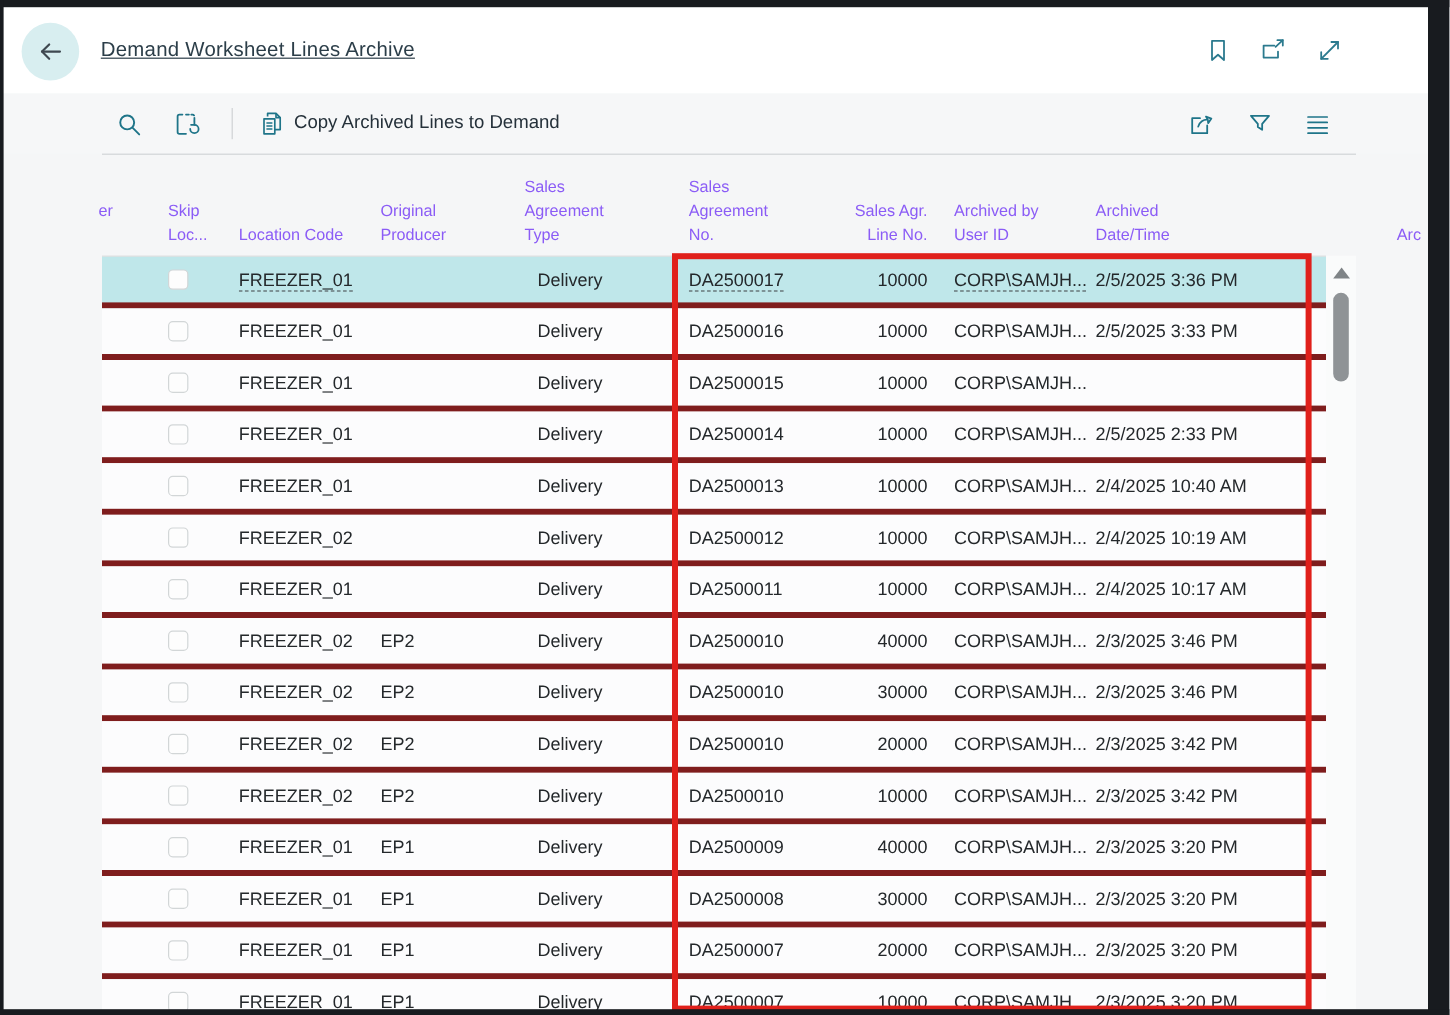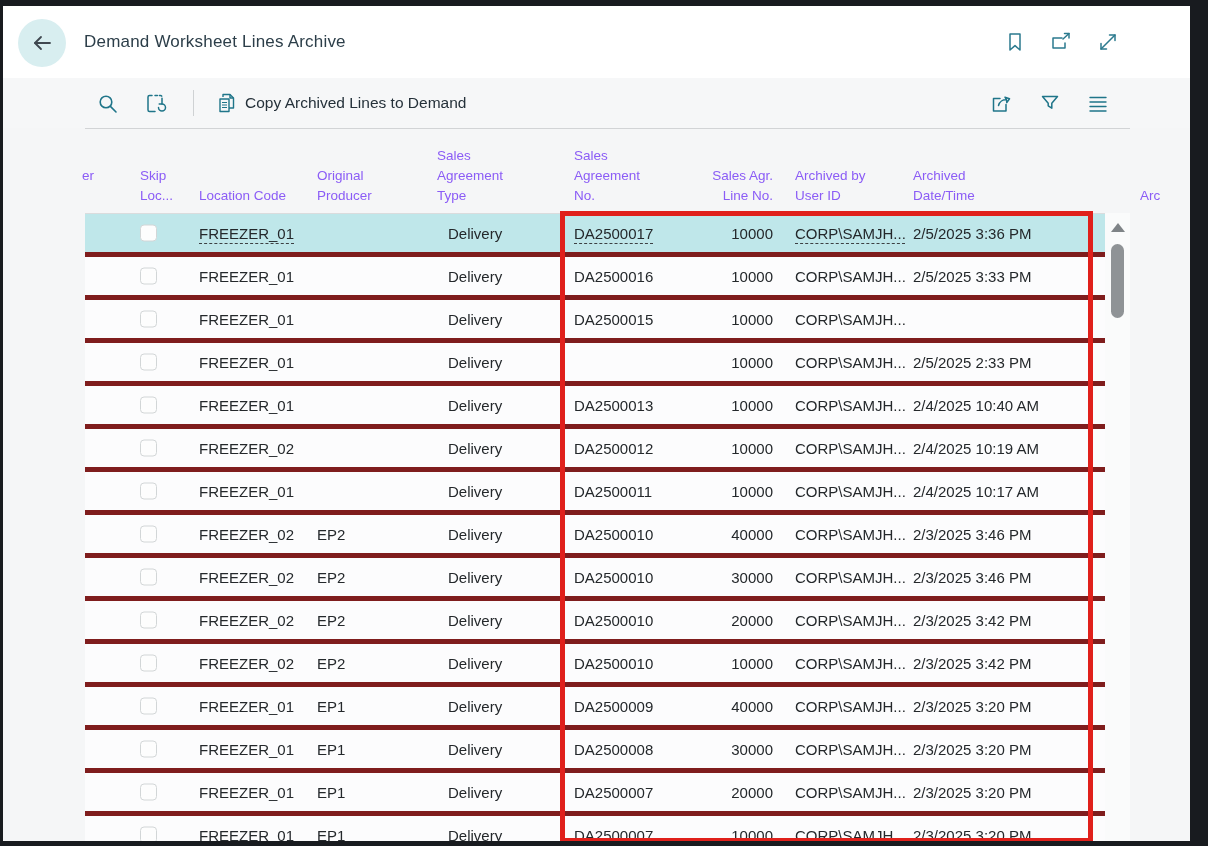--- a/index.html
+++ b/index.html
@@ -19,21 +19,21 @@
 
   
   .titlebar { position:absolute; left:0; top:6px; width:1190px; height:72px; background:#ffffff; z-index:2; }
   .back-btn {
     position:absolute; left:18px; top:13px; width:48px; height:48px;
     border-radius:50%; background:#d8eef0; border:none; cursor:pointer;
     display:flex; align-items:center; justify-content:center;
   }
   .page-title {
     position:absolute; left:84px; top:0; height:72px; display:flex; align-items:center;
-    font-size:17px; color:#2c3e49; letter-spacing:.2px;
+    font-size:17px; color:#2c3e49; letter-spacing:.2px;text-decoration:underline;
   }
   .title-actions { position:absolute; right:70px; top:0; height:72px; display:flex; align-items:center; gap:22px; }
   .icon-btn { background:none; border:none; cursor:pointer; padding:2px; display:flex; align-items:center; justify-content:center; }
 
   
   .toolbar { position:absolute; left:0; top:78px; width:1190px; height:50px; background:#f6f7f8; z-index:2; }
   .toolbar-left { position:absolute; left:95px; top:0; height:50px; display:flex; align-items:center; gap:24px; }
   .toolbar-sep { width:1px; height:26px; background:#cfd2d4; }
   .copy-action { display:flex; align-items:center; gap:9px; background:none; border:none; cursor:pointer; }
   .copy-action span.lbl { font-size:15.5px; color:#25313a; }
@@ -47,21 +47,21 @@
   }
   .h-partial-left { left:82px;  top:166px; }
   .h-skip         { left:140px; top:166px; }
   .h-loc          { left:199px; top:186px; }
   .h-prod         { left:317px; top:166px; }
   .h-type         { left:437px; top:146px; }
   .h-agrno        { left:574px; top:146px; }
   .h-lineno       { left:673px; top:166px; width:100px; text-align:right; }
   .h-user         { left:795px; top:166px; }
   .h-date         { left:913px; top:166px; }
-  .h-partial-right{ left:1140px; top:186px; }
+  .h-partial-right{ left:1164px; top:186px; }
 
   
   .rows {
     position:absolute; left:85px; top:213px; width:1020px; z-index:1;
     border-top:1px solid #dadcdd; background:transparent;
   }
   .row { position:relative; height:43px; background:#fcfcfd; border-bottom:5px solid #7f1d1d; cursor:pointer; }
   .row.selected { background:#bfe7ea; }
   .cell {
     position:absolute; top:0; bottom:0; display:flex; align-items:center;
@@ -246,20 +246,21 @@
     <div class="cell c-type">Delivery</div>
     <div class="cell c-agrno">DA2500015</div>
     <div class="cell c-lineno">10000</div>
     <div class="cell c-user">CORP\SAMJH...</div>
   </div>
     <div class="row">
     <span class="checkbox"></span>
     <div class="cell c-loc">FREEZER_01</div>
     <div class="cell c-prod"></div>
     <div class="cell c-type">Delivery</div>
+    <div class="cell c-agrno">DA2500014</div>
     <div class="cell c-lineno">10000</div>
     <div class="cell c-user">CORP\SAMJH...</div>
     <div class="cell c-date">2/5/2025 2:33 PM</div>
   </div>
     <div class="row">
     <span class="checkbox"></span>
     <div class="cell c-loc">FREEZER_01</div>
     <div class="cell c-prod"></div>
     <div class="cell c-type">Delivery</div>
     <div class="cell c-agrno">DA2500013</div>

